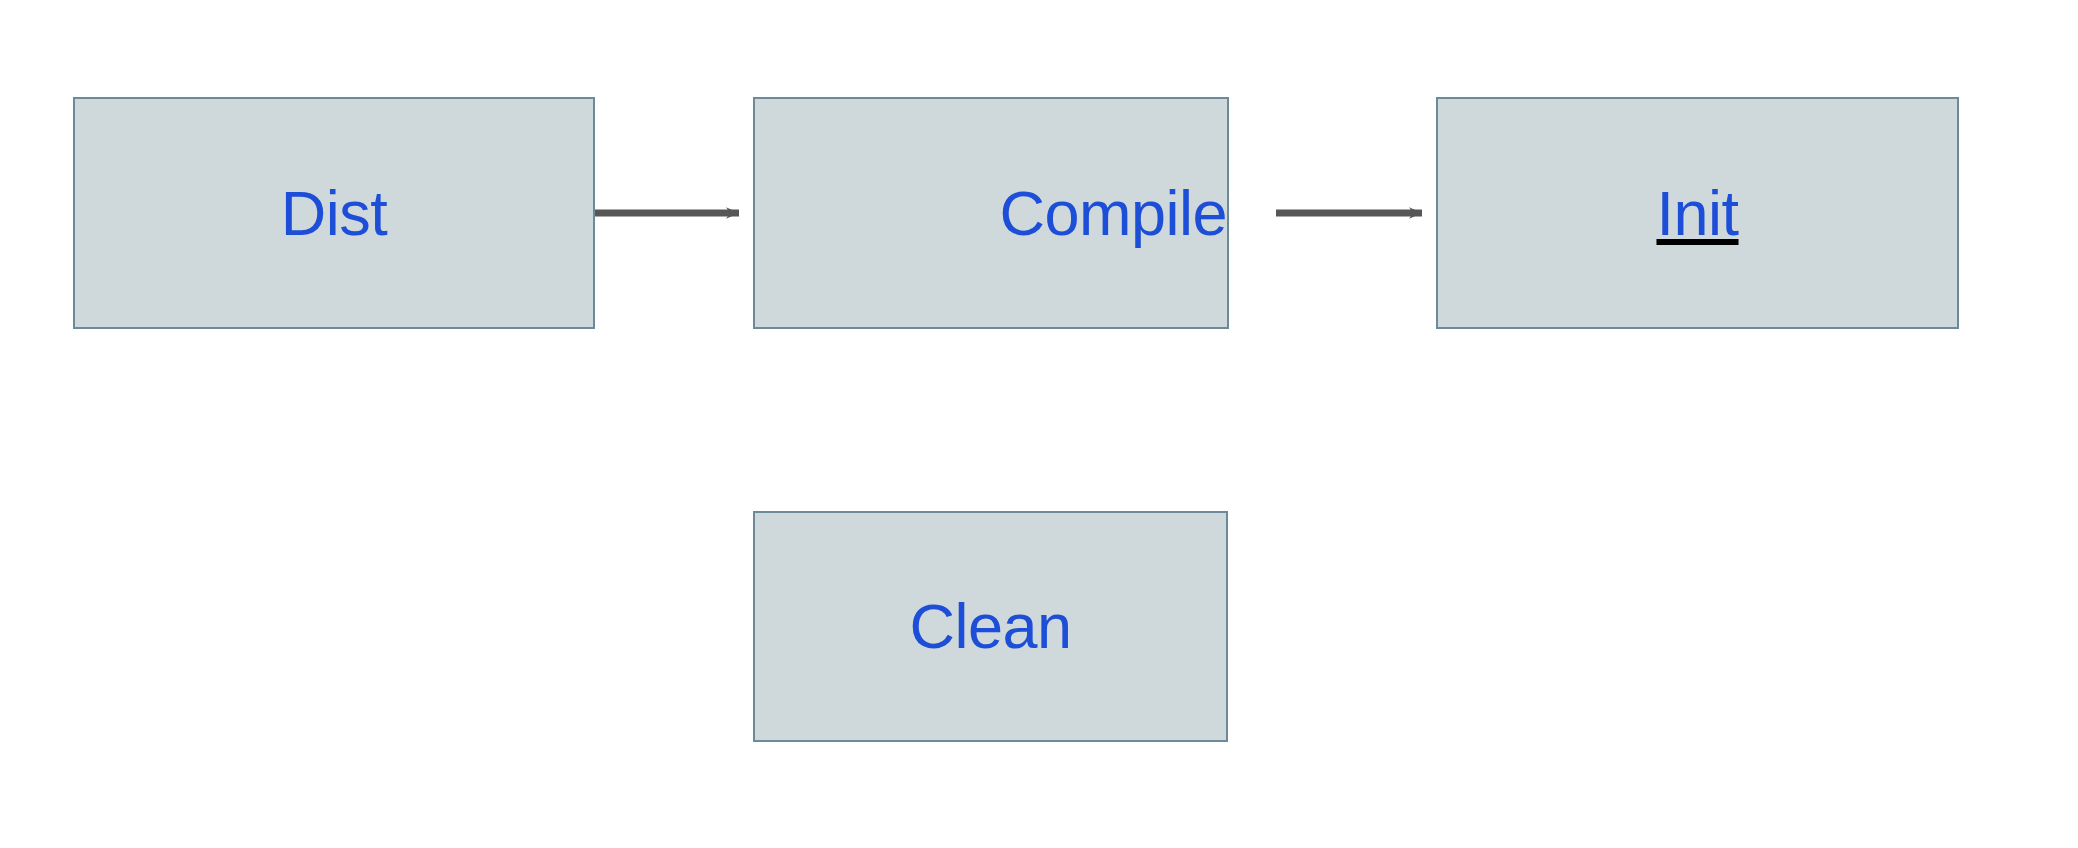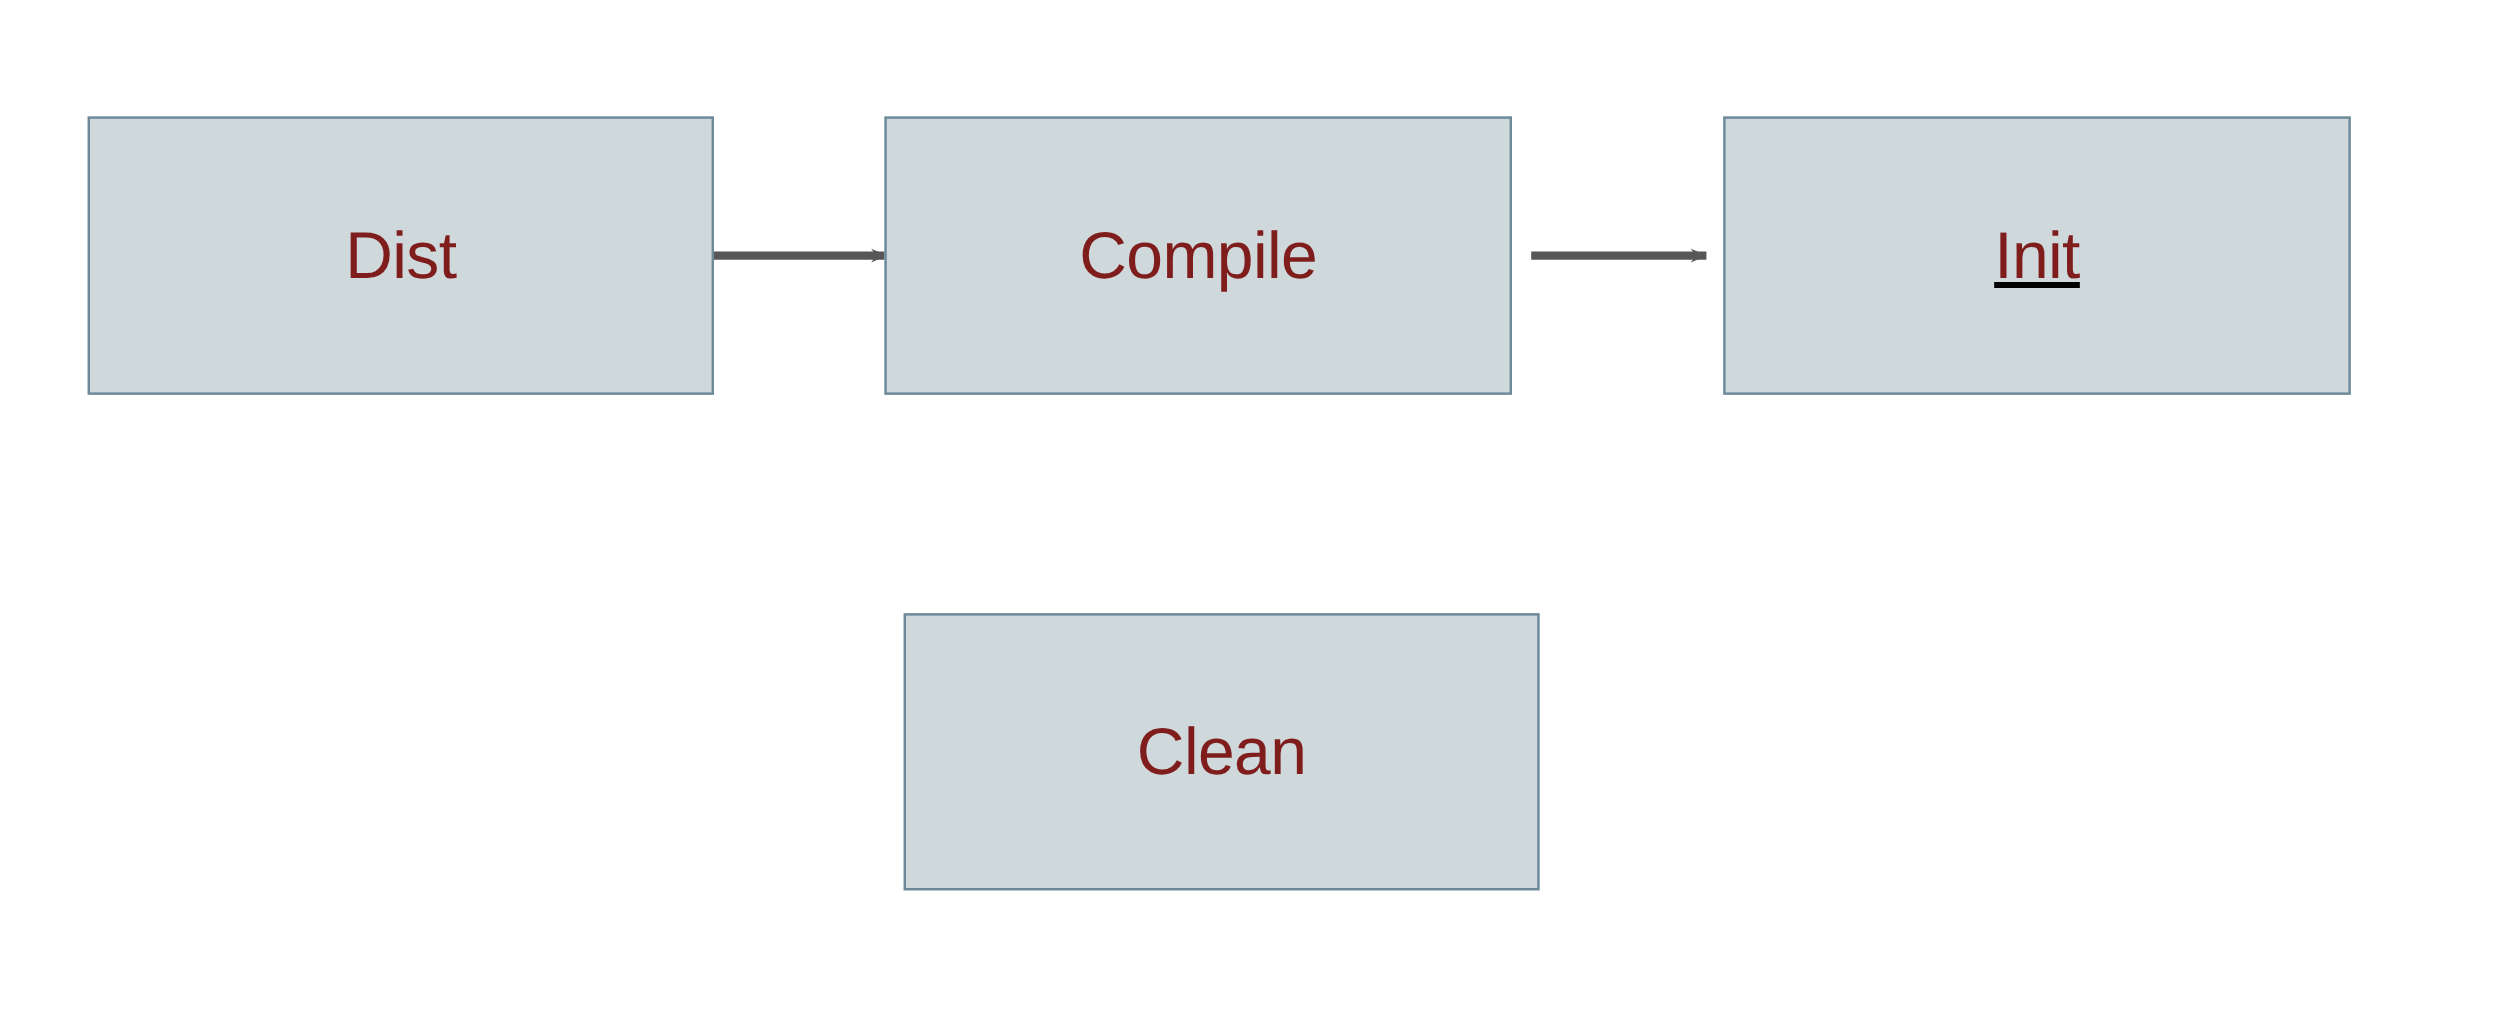--- a/index.html
+++ b/index.html
@@ -21,41 +21,41 @@
     position: absolute;
     box-sizing: border-box;
     background: #CFD8DB;
     border: 2px solid #6D8A9A;
     display: flex;
     align-items: center;
     justify-content: center;
   }
   .node-label {
     font-family: "Liberation Sans", sans-serif;
-    font-size: 55px;
+    font-size: 63px;
     line-height: 1;
     font-weight: 400;
-    color: #7f1d1d;
+    color: #1d4ed8;
     letter-spacing: -0.5px;
     white-space: nowrap;
     user-select: none;
   }
   .edge-layer {
     position: absolute;
     left: 0;
     top: 0;
     width: 2078px;
     height: 848px;
     pointer-events: none;
   }
   
   #node-dist    { left: 73px;   top: 97px;  width: 522px; height: 232px; }
-  #node-compile { left: 737px;  top: 97px;  width: 523px; height: 232px; }
+  #node-compile { left: 753px;  top: 97px;  width: 476px; height: 232px; justify-content: flex-end; }
   #node-init    { left: 1436px; top: 97px;  width: 523px; height: 232px; text-decoration: underline; }
-  #node-clean   { left: 753px;  top: 511px; width: 530px; height: 231px; }
+  #node-clean   { left: 753px;  top: 511px; width: 475px; height: 231px; }
 </style>
 </head>
 <body>
 
 <div id="canvas">
 
   <svg class="edge-layer" viewBox="0 0 2078 848" width="2078" height="848" xmlns="http://www.w3.org/2000/svg">
     <defs>
       <marker id="arrowOpenDart" markerWidth="14" markerHeight="12" refX="13.2" refY="6" orient="auto" markerUnits="userSpaceOnUse">
         <path d="M 0.2 0.2 L 13.4 6 L 0.2 11.8 L 4.3 6 Z" fill="#575757"></path>

